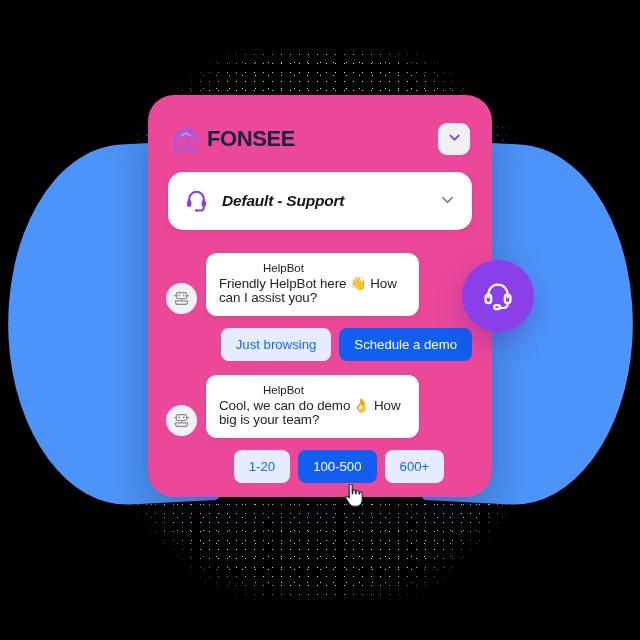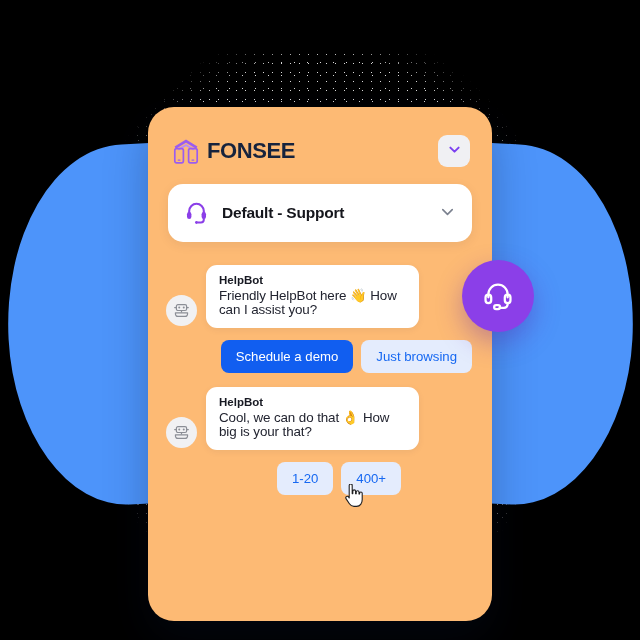--- a/index.html
+++ b/index.html
@@ -57,24 +57,24 @@
     width: 215px;
     height: 360px;
     border-radius: 18% 60% 55% 8% / 10% 55% 50% 40%;
     transform: rotate(3deg);
   }
 
   
   .card {
     position: absolute;
     left: 148px;
-    top: 107px;
+    top: 95px;
     width: 344px;
-    height: 514px;
-    background: #fdba74;
+    height: 402px;
+    background: #ec4899;
     border-radius: 26px;
     box-shadow: 0 18px 44px rgba(10, 20, 50, .28);
     overflow: hidden;
     z-index: 5;
   }
 
   
   .card-header {
     display: flex;
     align-items: center;
@@ -104,20 +104,21 @@
     margin: 11px 20px 0 20px;
     height: 58px;
     background: #ffffff;
     border-radius: 15px;
     box-shadow: 0 3px 12px rgba(20, 30, 60, .07);
     display: flex;
     align-items: center;
     padding: 0 16px 0 16px;
     gap: 13px;
     cursor: pointer;
+    font-style: italic;
   }
   .channel-label {
     flex: 1;
     font-size: 15.5px;
     font-weight: 700;
     color: #15161c;
     letter-spacing: -0.2px;
   }
 
   
@@ -133,23 +134,24 @@
   }
   .bubble {
     background: #ffffff;
     border-radius: 11px;
     padding: 9px 13px 11px 13px;
     max-width: 213px;
     box-shadow: 0 2px 7px rgba(20, 30, 60, .06);
   }
   .bubble-author {
     font-size: 11.5px;
-    font-weight: 700;
+    font-weight: 400;
     color: #171922;
     margin-bottom: 3px;
+    margin-left: 44px;
   }
   .bubble-text {
     font-size: 13.4px;
     line-height: 14px;
     color: #222430;
     letter-spacing: -0.1px;
   }
 
   
   .replies {
@@ -266,44 +268,45 @@
             <path d="M2.6 11.4 h12.8 v1.4 a2.4 2.4 0 0 1 -2.4 2.4 H5 a2.4 2.4 0 0 1 -2.4 -2.4 Z" stroke="#8b8e96" stroke-width="1.3" stroke-linejoin="round"></path>
           </svg>
         </div>
         <div class="bubble">
           <div class="bubble-author">HelpBot</div>
           <div class="bubble-text">Friendly HelpBot here 👋  How can I assist you?</div>
         </div>
       </div>
 
       <div class="replies">
+        <button class="chip">Just browsing</button>
         <button class="chip primary">Schedule a demo</button>
-        <button class="chip">Just browsing</button>
       </div>
 
       <div class="msg-row" style="margin-top:14px">
         <div class="bot-avatar">
           <svg width="17" height="17" viewBox="0 0 18 18" fill="none">
             <rect x="3.6" y="2.8" width="10.8" height="6.2" rx="1.6" stroke="#8b8e96" stroke-width="1.3"></rect>
             <circle cx="6.6" cy="5.9" r="1.05" fill="#8b8e96"></circle>
             <circle cx="11.4" cy="5.9" r="1.05" fill="#8b8e96"></circle>
             <path d="M1.8 5.9 h1.3 M14.9 5.9 h1.3" stroke="#8b8e96" stroke-width="1.3" stroke-linecap="round"></path>
             <path d="M9 9 v1.5" stroke="#8b8e96" stroke-width="1.3" stroke-linecap="round"></path>
             <path d="M2.6 11.4 h12.8 v1.4 a2.4 2.4 0 0 1 -2.4 2.4 H5 a2.4 2.4 0 0 1 -2.4 -2.4 Z" stroke="#8b8e96" stroke-width="1.3" stroke-linejoin="round"></path>
           </svg>
         </div>
         <div class="bubble">
           <div class="bubble-author">HelpBot</div>
-          <div class="bubble-text">Cool, we can do that 👌  How big is your that?</div>
+          <div class="bubble-text">Cool, we can do demo 👌  How big is your team?</div>
         </div>
       </div>
 
       <div class="replies left">
         <button class="chip">1-20</button>
-        <button class="chip">400+</button>
+        <button class="chip primary">100-500</button>
+        <button class="chip">600+</button>
       </div>
 
     </div>
   </div>
 
   <button class="fab">
     <span>
       <svg width="34" height="34" viewBox="0 0 30 30" fill="none">
         <path d="M6.5 17 V14.4 a8.5 8.5 0 0 1 17 0 V17" stroke="#ffffff" stroke-width="2" stroke-linecap="round"></path>
         <rect x="4" y="14.6" width="5" height="7.6" rx="2.5" stroke="#ffffff" stroke-width="2"></rect>

